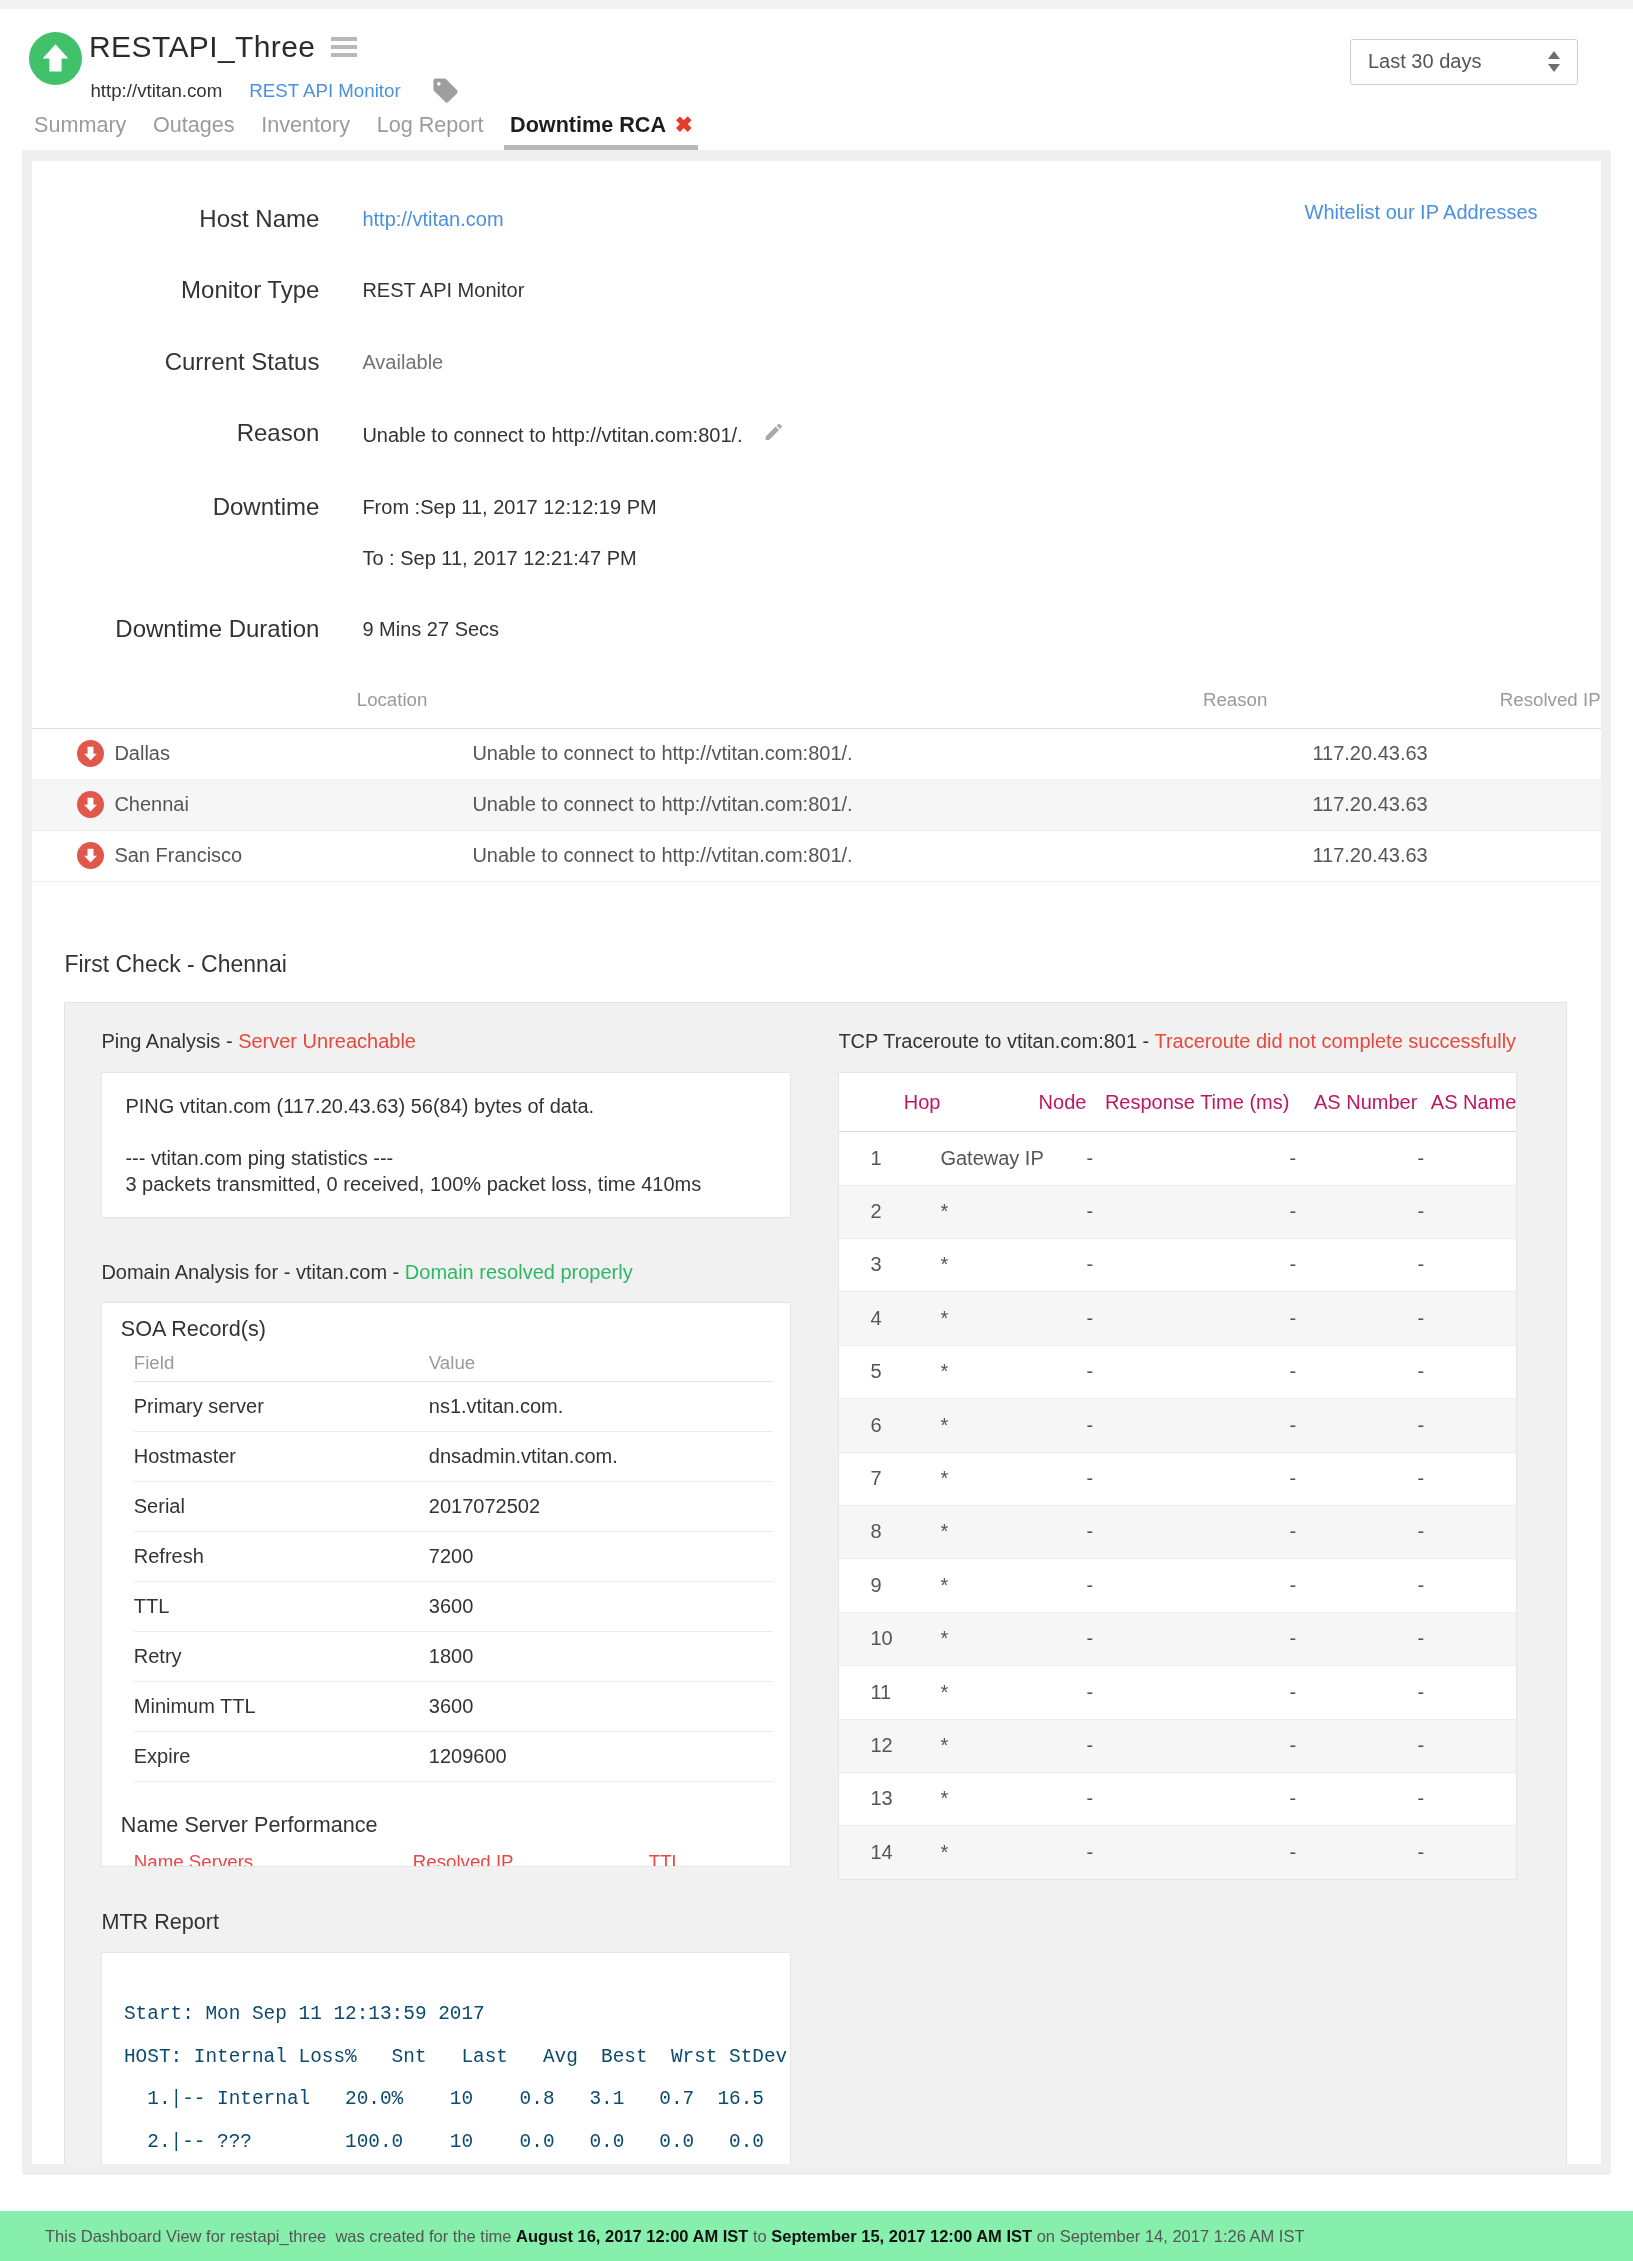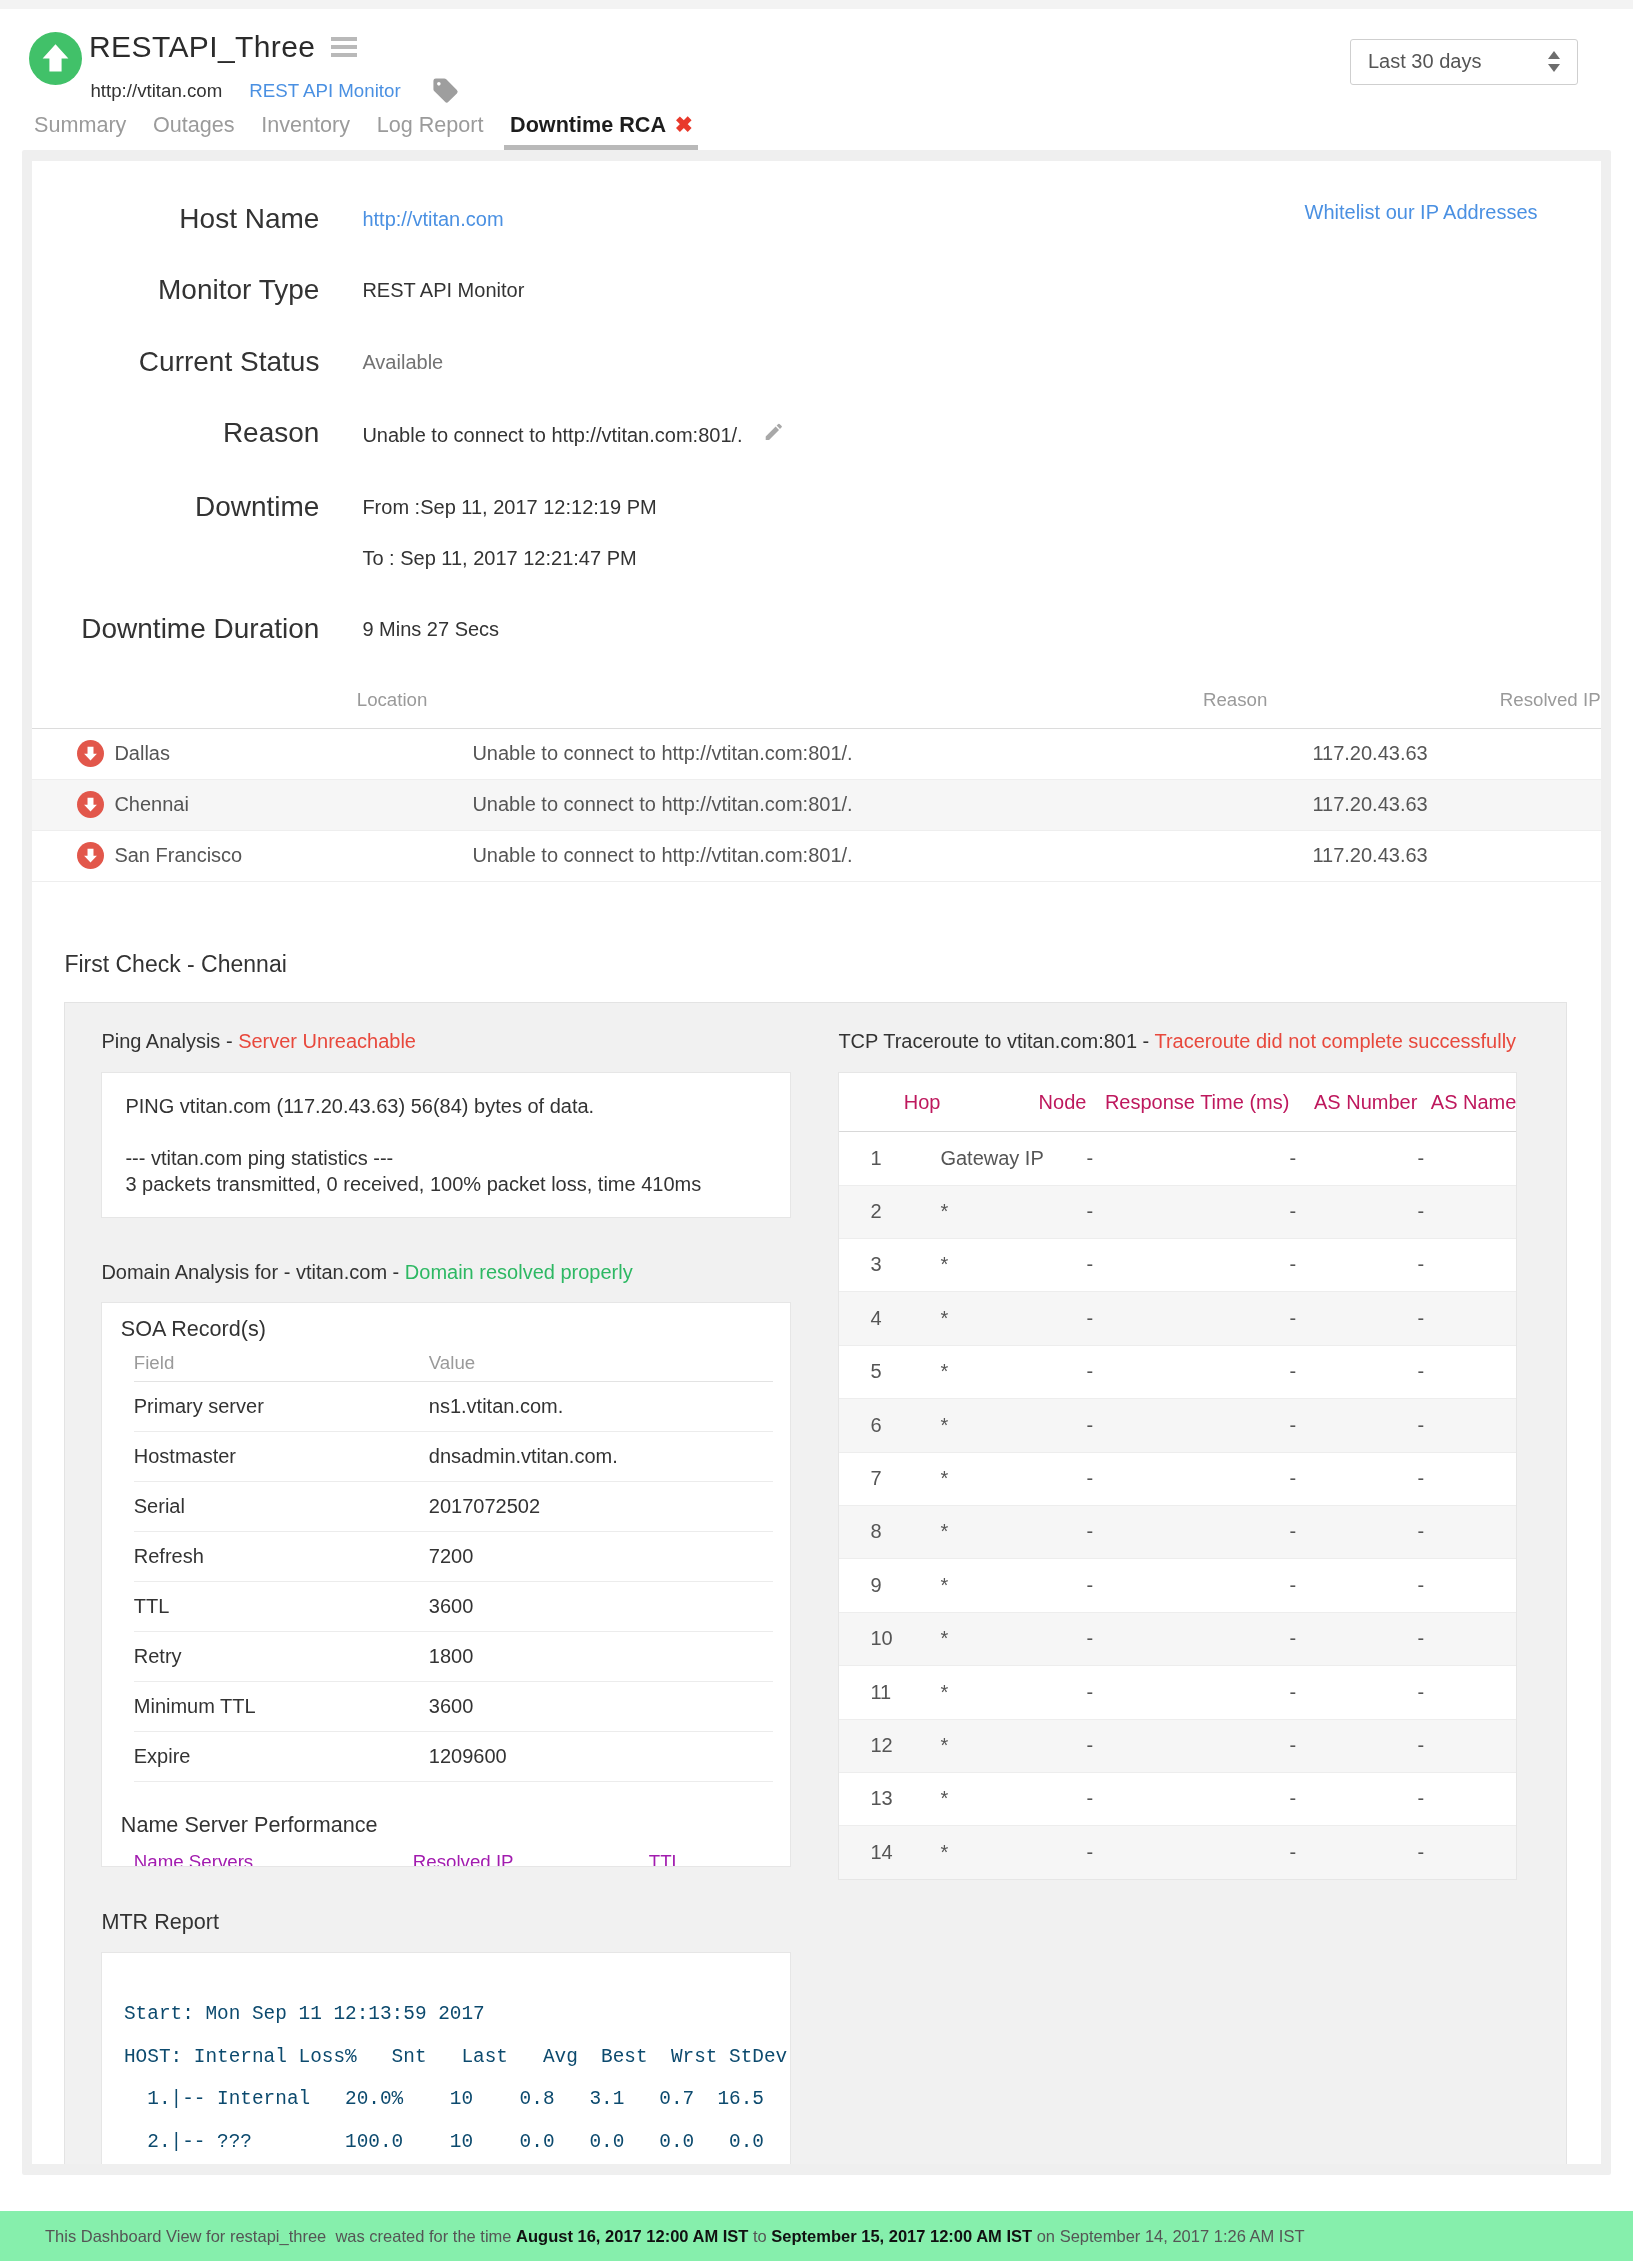--- a/index.html
+++ b/index.html
@@ -47,21 +47,21 @@
   }
   .tab-close { color:#e8392b; font-size:21.6px; margin-left:8.6px; font-weight:bold; cursor:pointer; }
 
   
   .main-panel { margin:9.3px 21.6px 0 21.6px; height:2025px; background:#efefef; border-radius:2.2px; padding:10.8px; }
   .card { background:#fff; height:100%; position:relative; padding:46px 0 0 0; overflow:hidden; }
 
   .whitelist { position:absolute; top:40px; right:63px; font-size:20px; color:#4a90e2; text-decoration:none; }
 
   .detail-row { display:flex; margin-bottom:47px; }
-  .detail-label { width:287px; text-align:right; font-size:28px; color:#333; flex:none; line-height:24.4px; }
+  .detail-label { width:287px; text-align:right; font-size:24px; color:#333; flex:none; line-height:24.4px; }
   .detail-value { margin-left:43px; font-size:20px; color:#333; line-height:24.4px; }
   .detail-value.link { color:#4a90e2; }
   .detail-value.ok { color:#737373;text-align:center; }
   .reason-line { display:flex; align-items:center; }
   .pencil { margin-left:20px; cursor:pointer; }
   .dt-line + .dt-line { margin-top:26px; }
 
   
   table { border-collapse:collapse; }
   .loc-table { width:100%; margin-top:43px; table-layout:fixed; }
@@ -94,21 +94,21 @@
   .domain-title { margin-top:43px; }
   .domain-box { margin-top:18.7px; height:565px; overflow:hidden; padding:13px 17px 0 17px; }
   .soa-title { font-size:21.6px; color:#333; line-height:26px; margin-left:1.4px; }
   .soa-table { width:639px; margin-left:14.4px; margin-top:10px; table-layout:fixed; }
   .soa-table th { font-size:18.7px; font-weight:normal; color:#9a9a9a; text-align:left; padding:0 0 7.2px 0; }
   .soa-table thead tr { border-bottom:0.7px solid #e3e3e3; }
   .soa-table td { font-size:20px; color:#333; height:50px; padding:0; }
   .soa-table tbody tr { border-bottom:0.7px solid #ececec; }
   .ns-title { font-size:21.6px; color:#333; margin:29px 0 0 1.4px; line-height:27px; }
   .ns-header { display:flex; margin:12.2px 0 0 14.4px; }
-  .ns-header span { font-size:18.7px; color:#a21caf; }
+  .ns-header span { font-size:18.7px; color:#ef4444; }
   .ns-h1 { width:279px; flex:none; }
   .ns-h2 { width:236px; flex:none; }
 
   .mtr-title { font-size:21.6px; color:#333; margin:42px 0 0 0; }
   .mtr-box { margin-top:17px; padding:32px 21.6px 36px 21.6px; }
   .mtr-line { font-family:Liberation Mono, monospace; font-size:19.4px; color:#0c4a6e; line-height:26.6px; white-space:pre;margin-top:16px; }
 
   
   .tr-box { margin-top:18.7px; width:679px; }
   .tr-table { width:100%; table-layout:fixed; }

